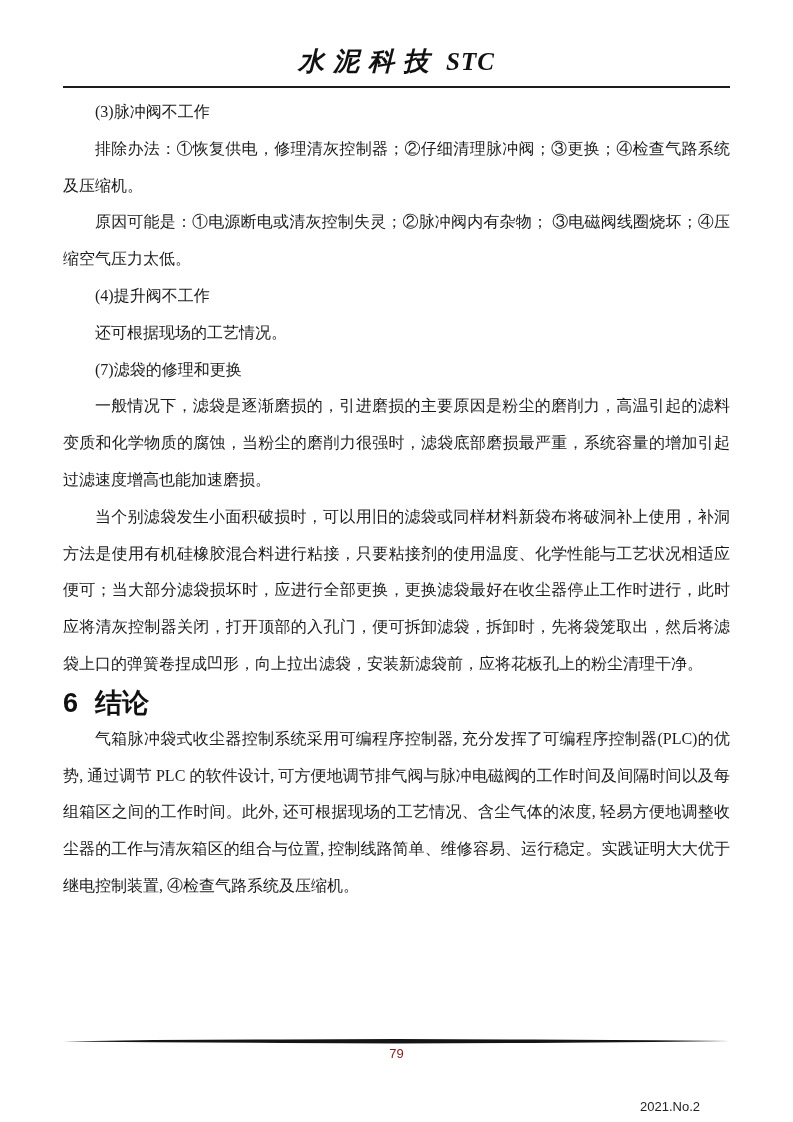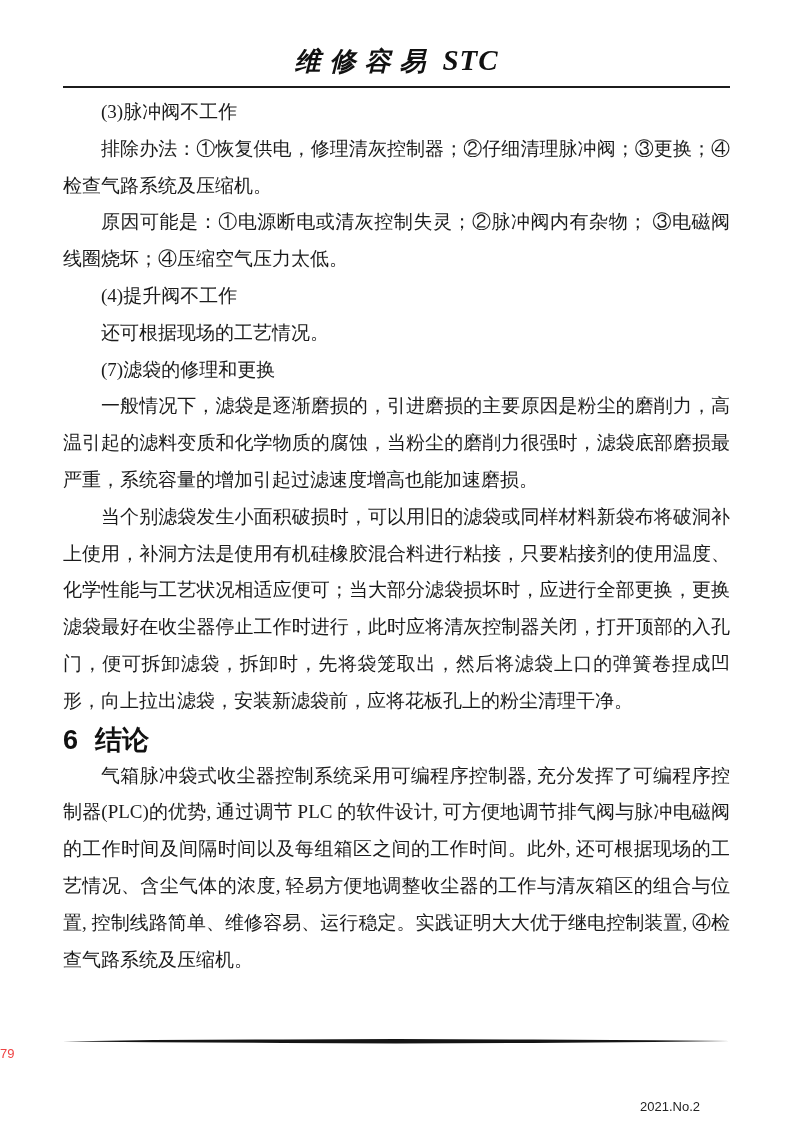--- a/index.html
+++ b/index.html
@@ -23,38 +23,38 @@
     left: 0;
     width: 100%;
     text-align: center;
     font-size: 26px;
     font-weight: bold;
     font-style: italic;
     color: #111;
     white-space: nowrap;
   }
   .title-cn { letter-spacing: 9px; }
-  .title-en { margin-left: 8px; letter-spacing: 1px; font-size: 29px; margin-top: 32px; }
+  .title-en { margin-left: 8px; letter-spacing: 1px; font-size: 25px; margin-top: 32px; }
   .header-rule {
     position: absolute;
     top: 86px;
     left: 63px;
     width: 667px;
     height: 2px;
     background: #1c1c1c;
   }
   .content {
     position: absolute;
     top: 94px;
     left: 63px;
     width: 667px;
   }
   .content p.body-para {
     margin: 0;
-    font-size: 19px;
+    font-size: 16px;
     line-height: 36.8px;
     text-align: justify;
     text-justify: inter-ideograph;
     text-indent: 2em;
   }
   h2.section-heading {
     margin: 2px 0 0 0;
     font-size: 27px;
     line-height: 36px;
     font-weight: bold;
@@ -65,40 +65,41 @@
   .footer-rule {
     position: absolute;
     top: 1038px;
     left: 63px;
   }
   .page-number {
     position: absolute;
     top: 1046px;
     left: 0;
     width: 100%;
+    text-align: center;
     font-size: 13px;
     font-family: "Liberation Sans", "DejaVu Sans", sans-serif;
-    color: #ef4444;
+    color: #7f1d1d;
   }
   .issue-label {
     position: absolute;
     top: 1099px;
     right: 93px;
     font-size: 13px;
     font-family: "Liberation Sans", "DejaVu Sans", sans-serif;
     color: #222;
   }
 </style>
 </head>
 <body>
 
 <div class="page">
 
   <div class="header-title">
-    <span class="title-cn">维修容易</span><span class="title-en">STC</span>
+    <span class="title-cn">水泥科技</span><span class="title-en">STC</span>
   </div>
 
   <div class="header-rule"></div>
 
   <div class="content">
       <p class="body-para">(3)脉冲阀不工作</p>
       <p class="body-para">排除办法：①恢复供电，修理清灰控制器；②仔细清理脉冲阀；③更换；④检查气路系统及压缩机。</p>
       <p class="body-para">原因可能是：①电源断电或清灰控制失灵；②脉冲阀内有杂物； ③电磁阀线圈烧坏；④压缩空气压力太低。</p>
       <p class="body-para">(4)提升阀不工作</p>
       <p class="body-para">还可根据现场的工艺情况。</p>

